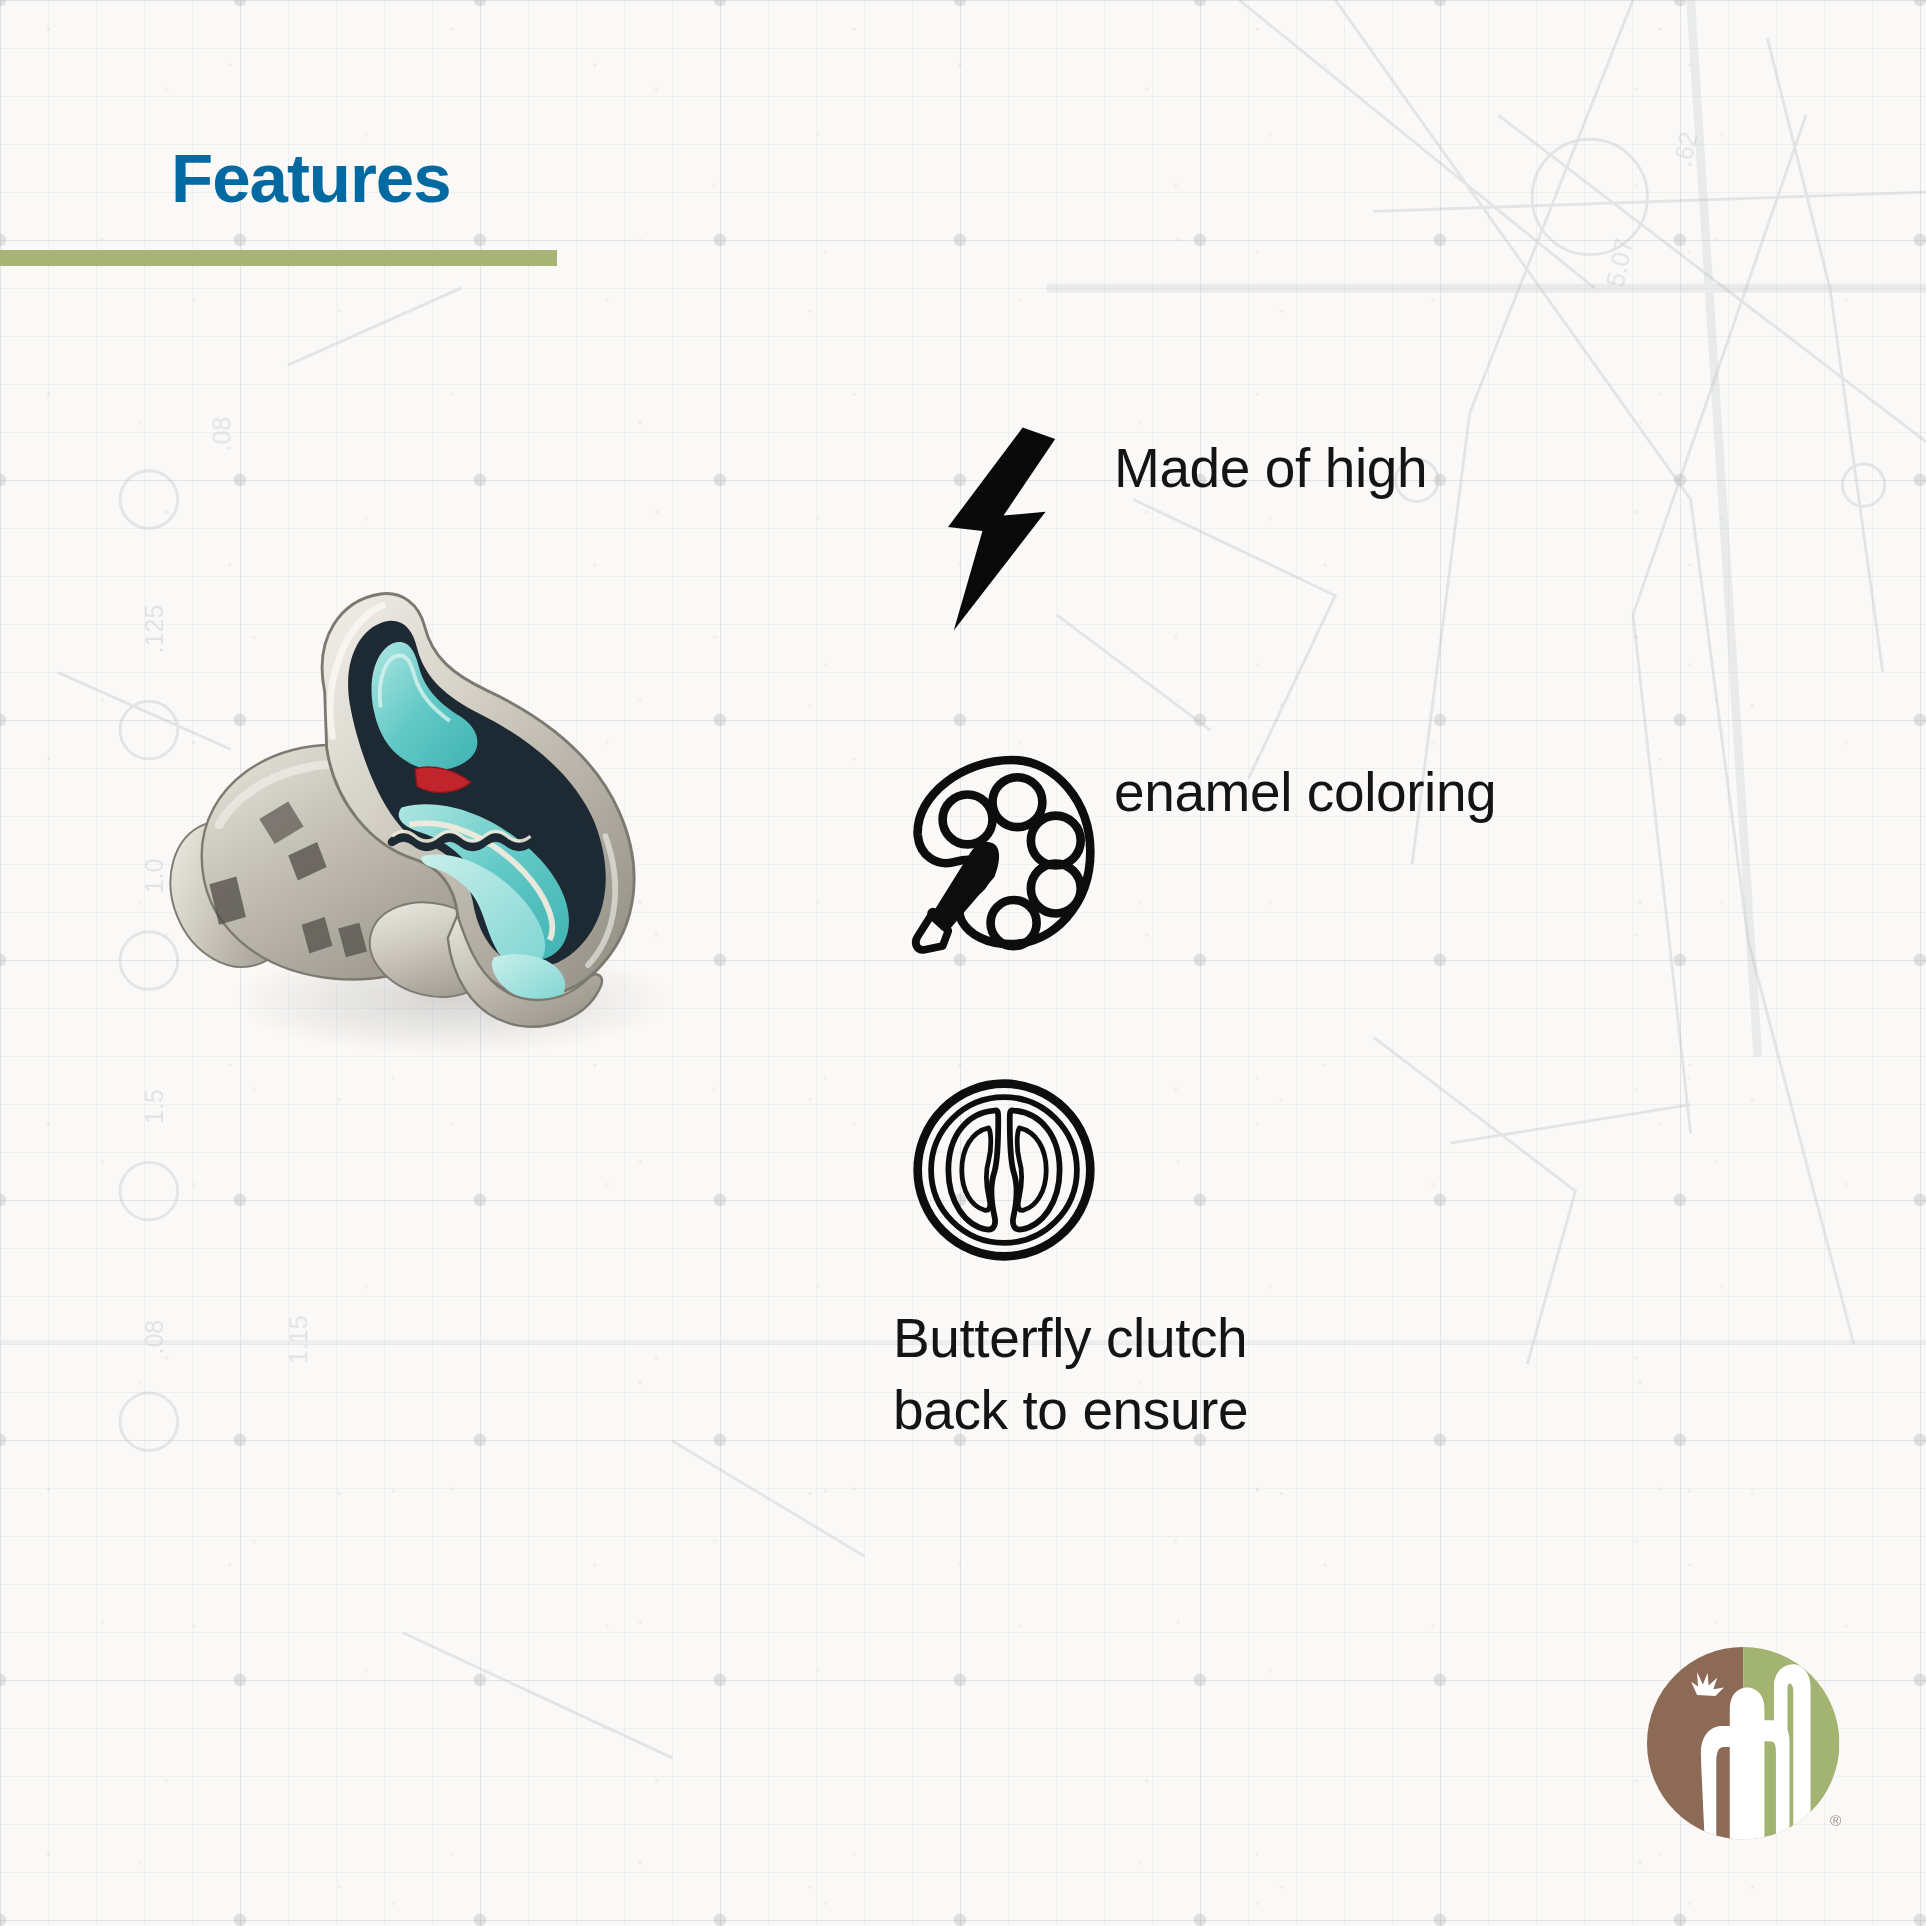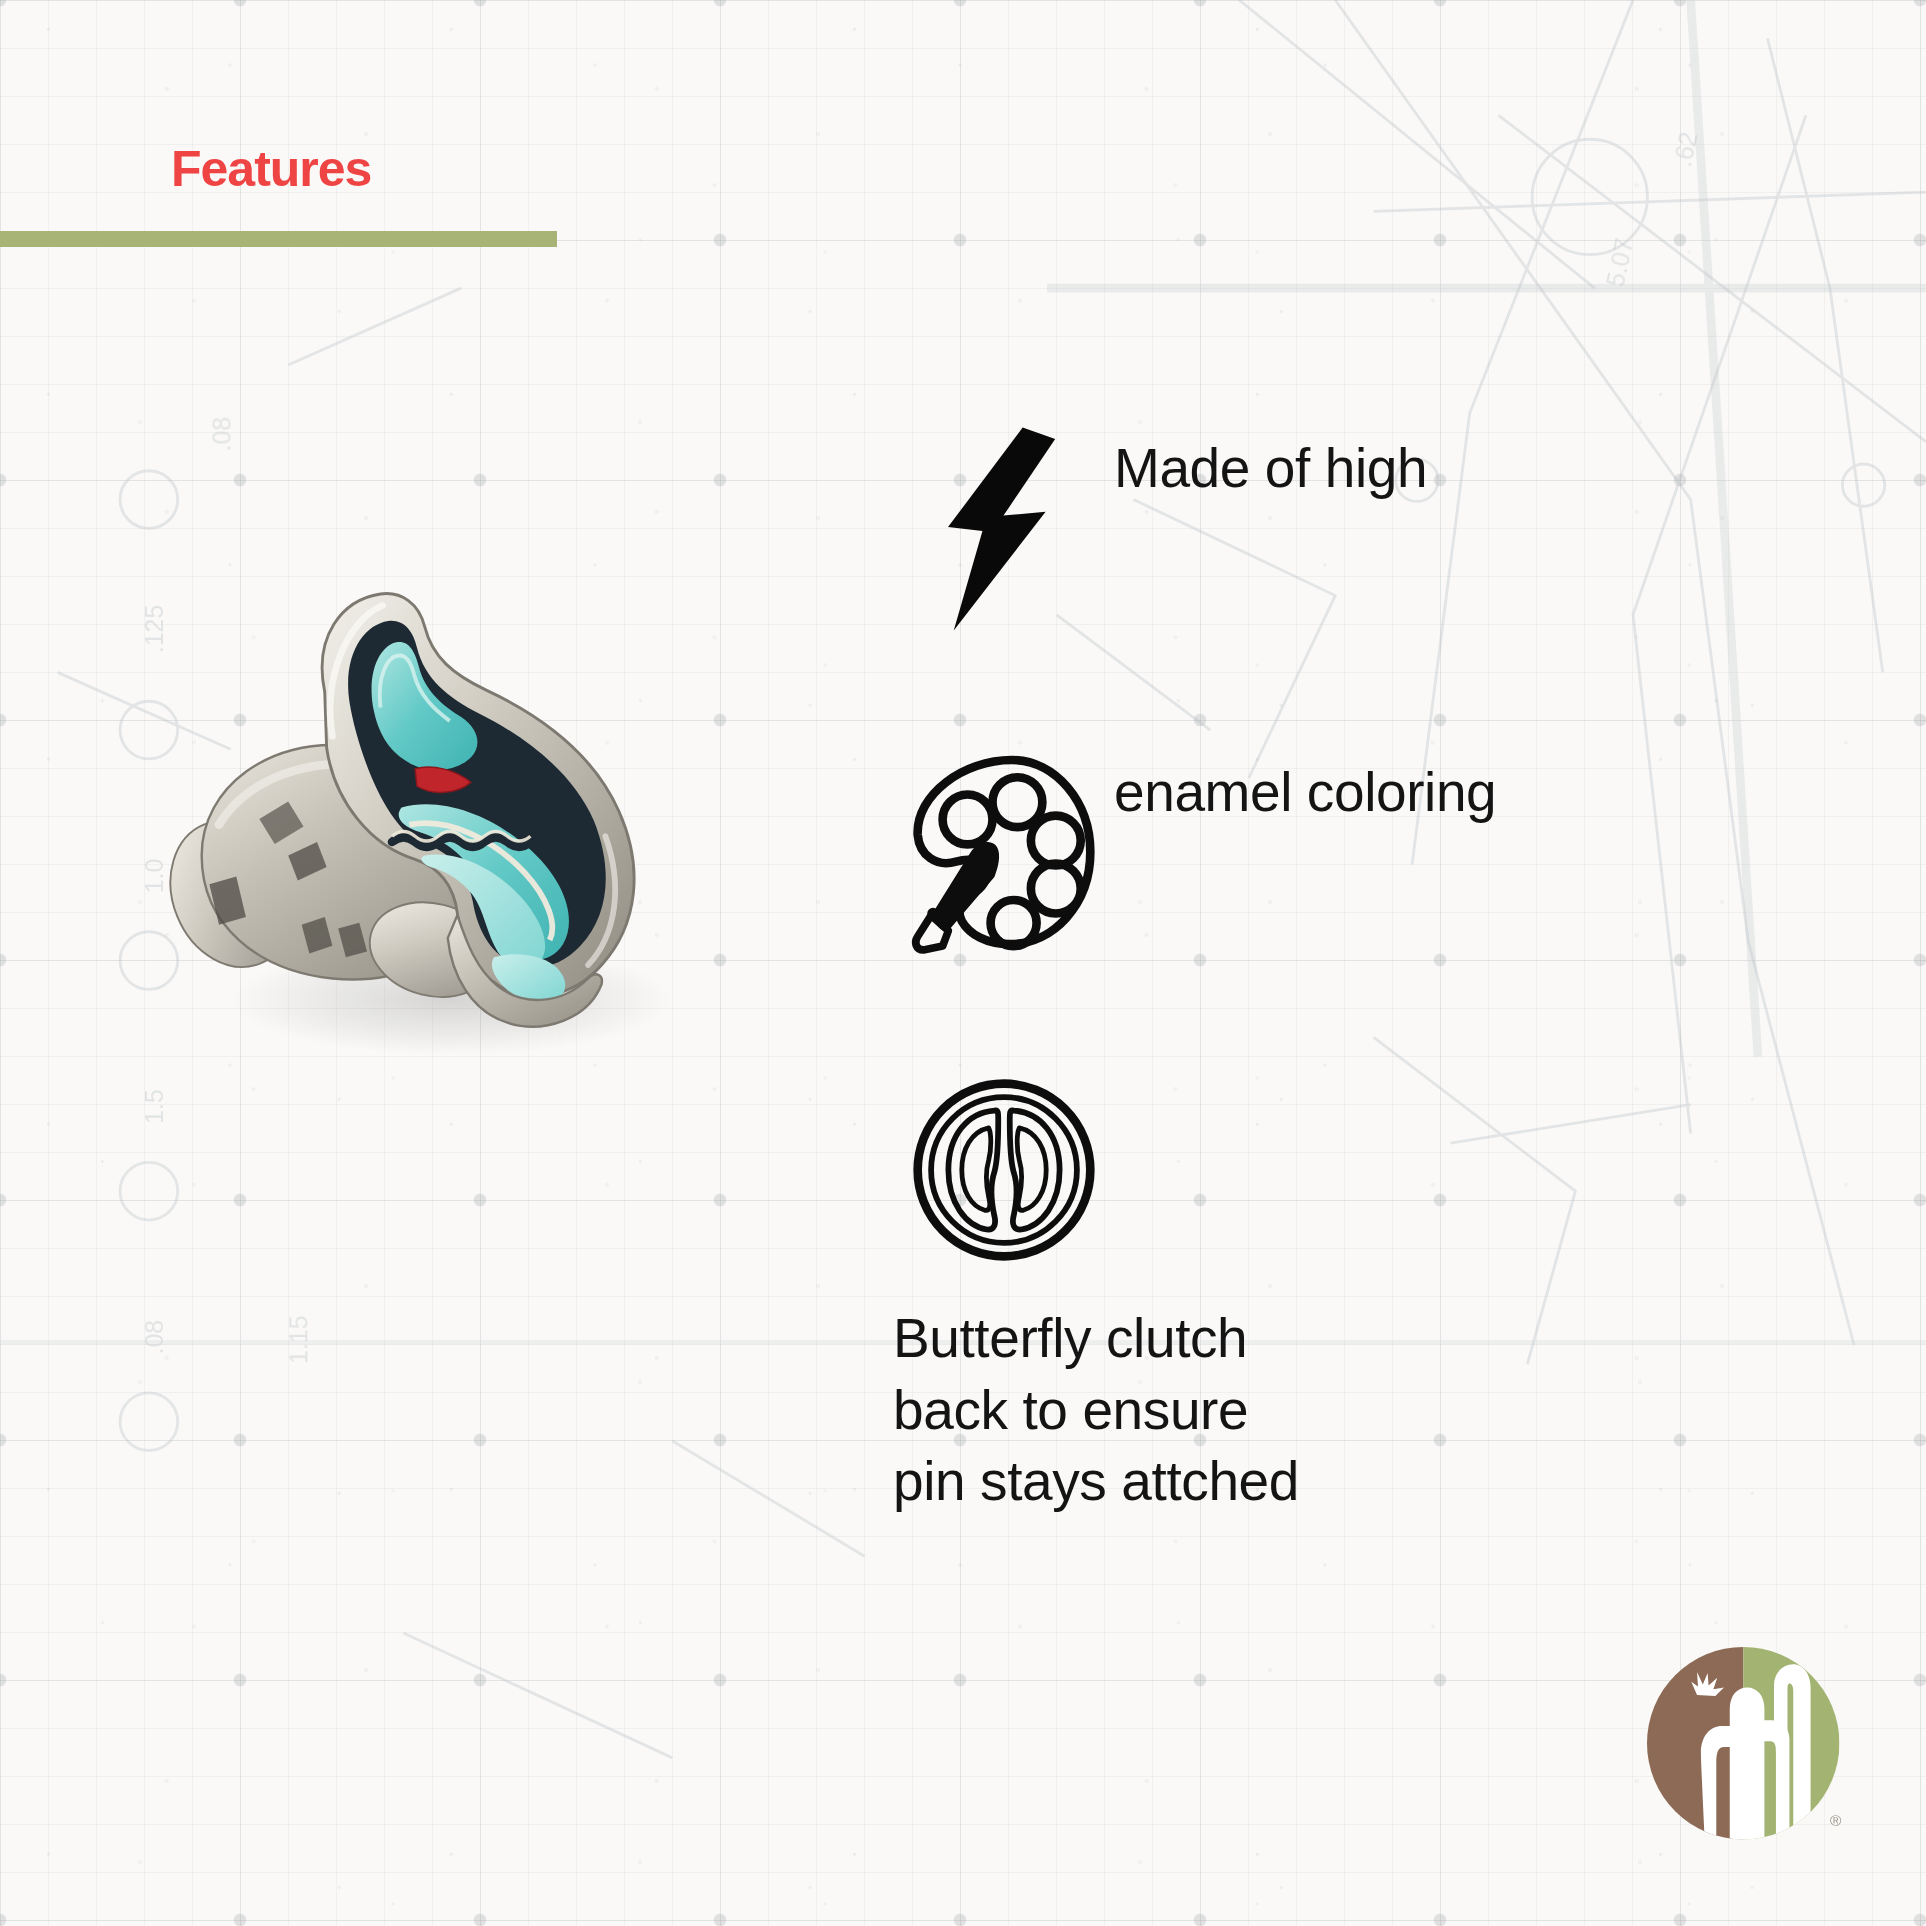--- a/index.html
+++ b/index.html
@@ -46,21 +46,21 @@
   .bg-dots {
     position:absolute; inset:0;
     background-image:radial-gradient(circle, rgba(160,166,172,.30) 0 5.8px, transparent 6.7px);
     background-size:240px 240px;
     background-position:120px 120px;
   }
 
   
   #header { position:absolute; left:0; top:144px; z-index:5; }
   #page-title {
-    font-size:50px; font-weight:bold; color:#ef4444;
+    font-size:69px; font-weight:bold; color:#0369a1;
     letter-spacing:-1px; line-height:1;
     padding-left:171px;
   }
   #title-rule {
     width:557px; height:16.3px; margin-top:37px;
   }
 
   
   #product-photo {
     position:absolute; left:144px; top:567px;
@@ -334,21 +334,20 @@
         <path d="M108 36 C136 38 156 62 156 98 C156 132 138 156 116 160
                  C108 161 106 154 108 146 C112 128 112 112 108 100
                  C104 86 104 60 104 46 C104 38 104 35 108 36 Z" fill="none" stroke="#0d0d0d" stroke-width="6" stroke-linejoin="round"></path>
         <path d="M114 54 C132 58 142 76 142 98 C142 120 132 136 118 140
                  C112 141 112 134 114 126 C117 112 117 98 114 88 C111 76 111 60 114 54 Z" fill="none" stroke="#0d0d0d" stroke-width="5" stroke-linejoin="round"></path>
       </svg>
     </div>
     <div class="feature-text">
       <span class="tline">Butterfly clutch</span>
       <span class="tline">back to ensure</span>
-      <span class="tline">pin stays attched</span>
     </div>
   </div>
 
 </div>
 
 <div id="brand-logo">
   <svg viewBox="0 0 212 212" width="204" height="204">
     <defs>
       <clipPath id="logoClip">
           <circle cx="100" cy="100" r="100"></circle>

